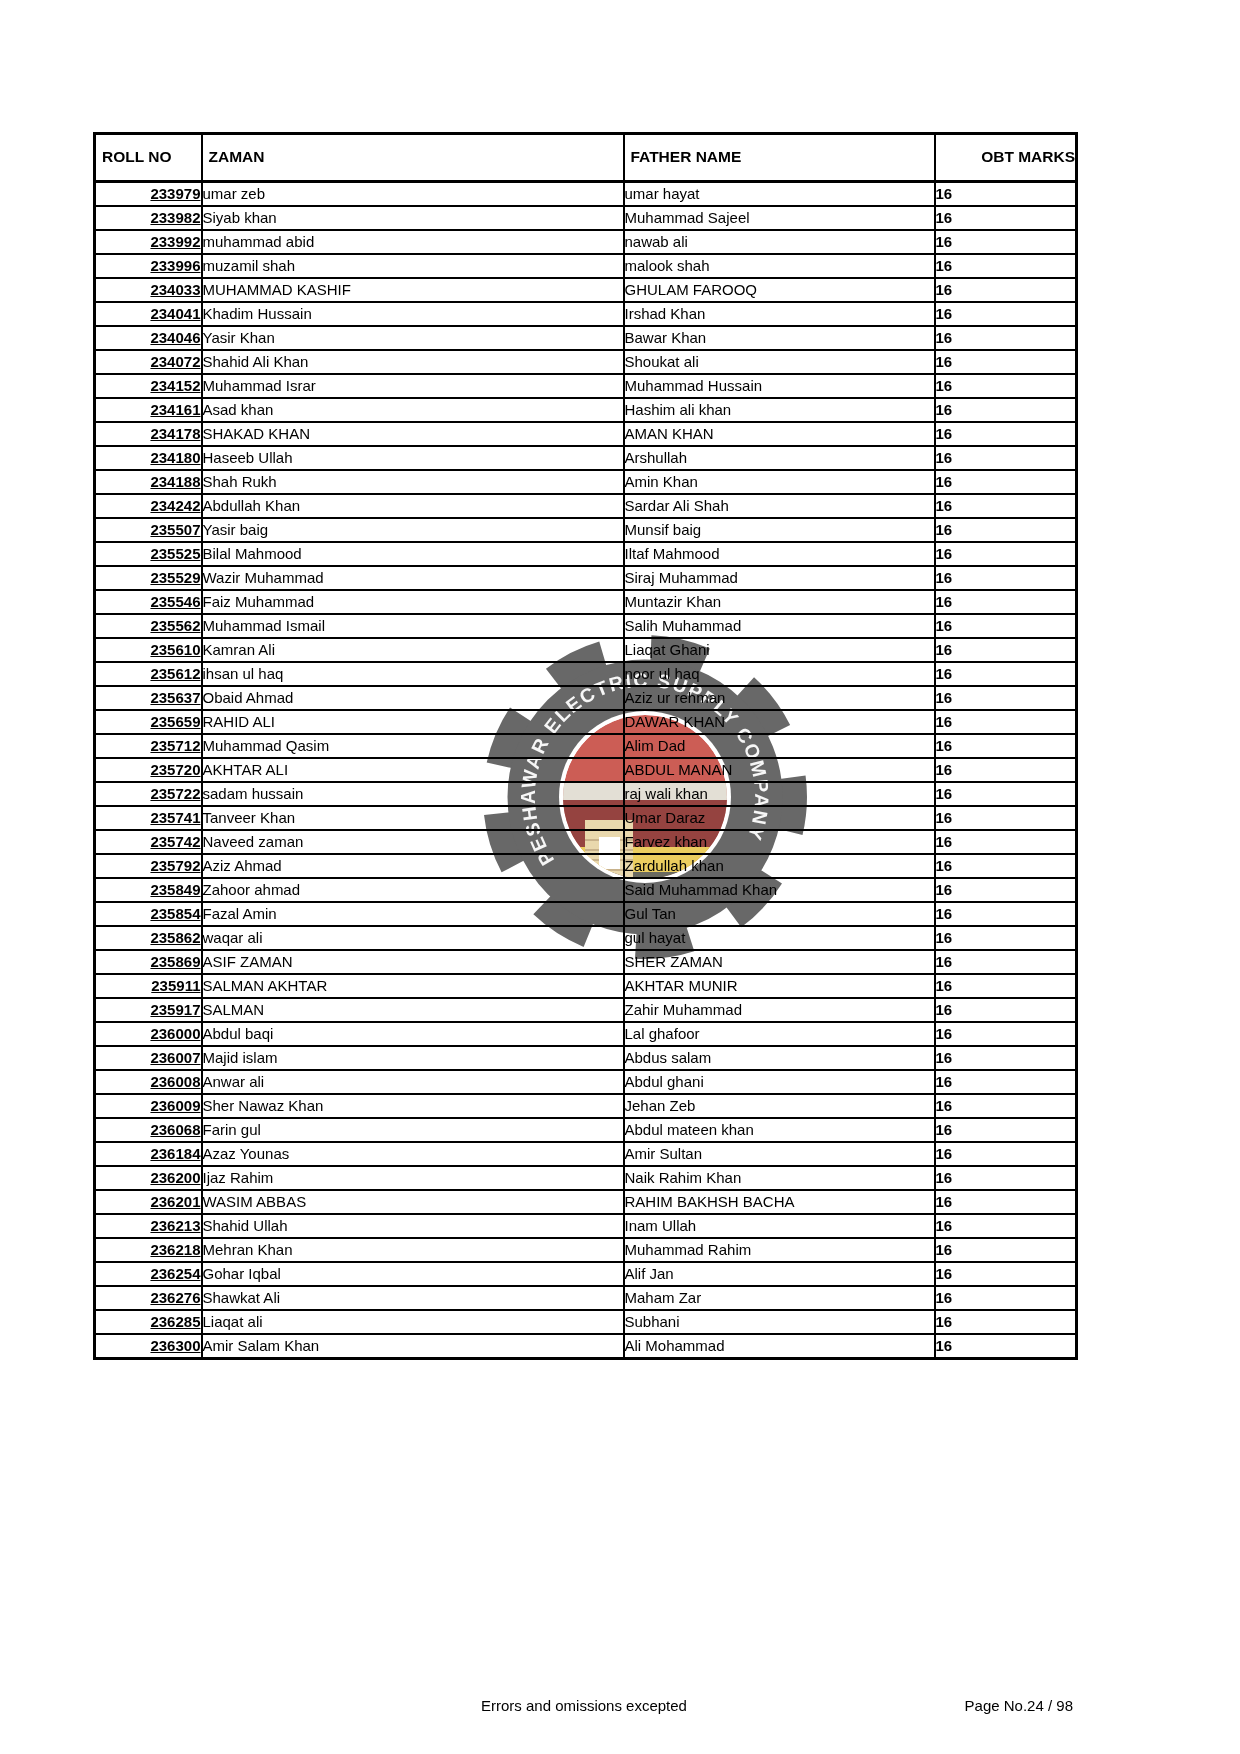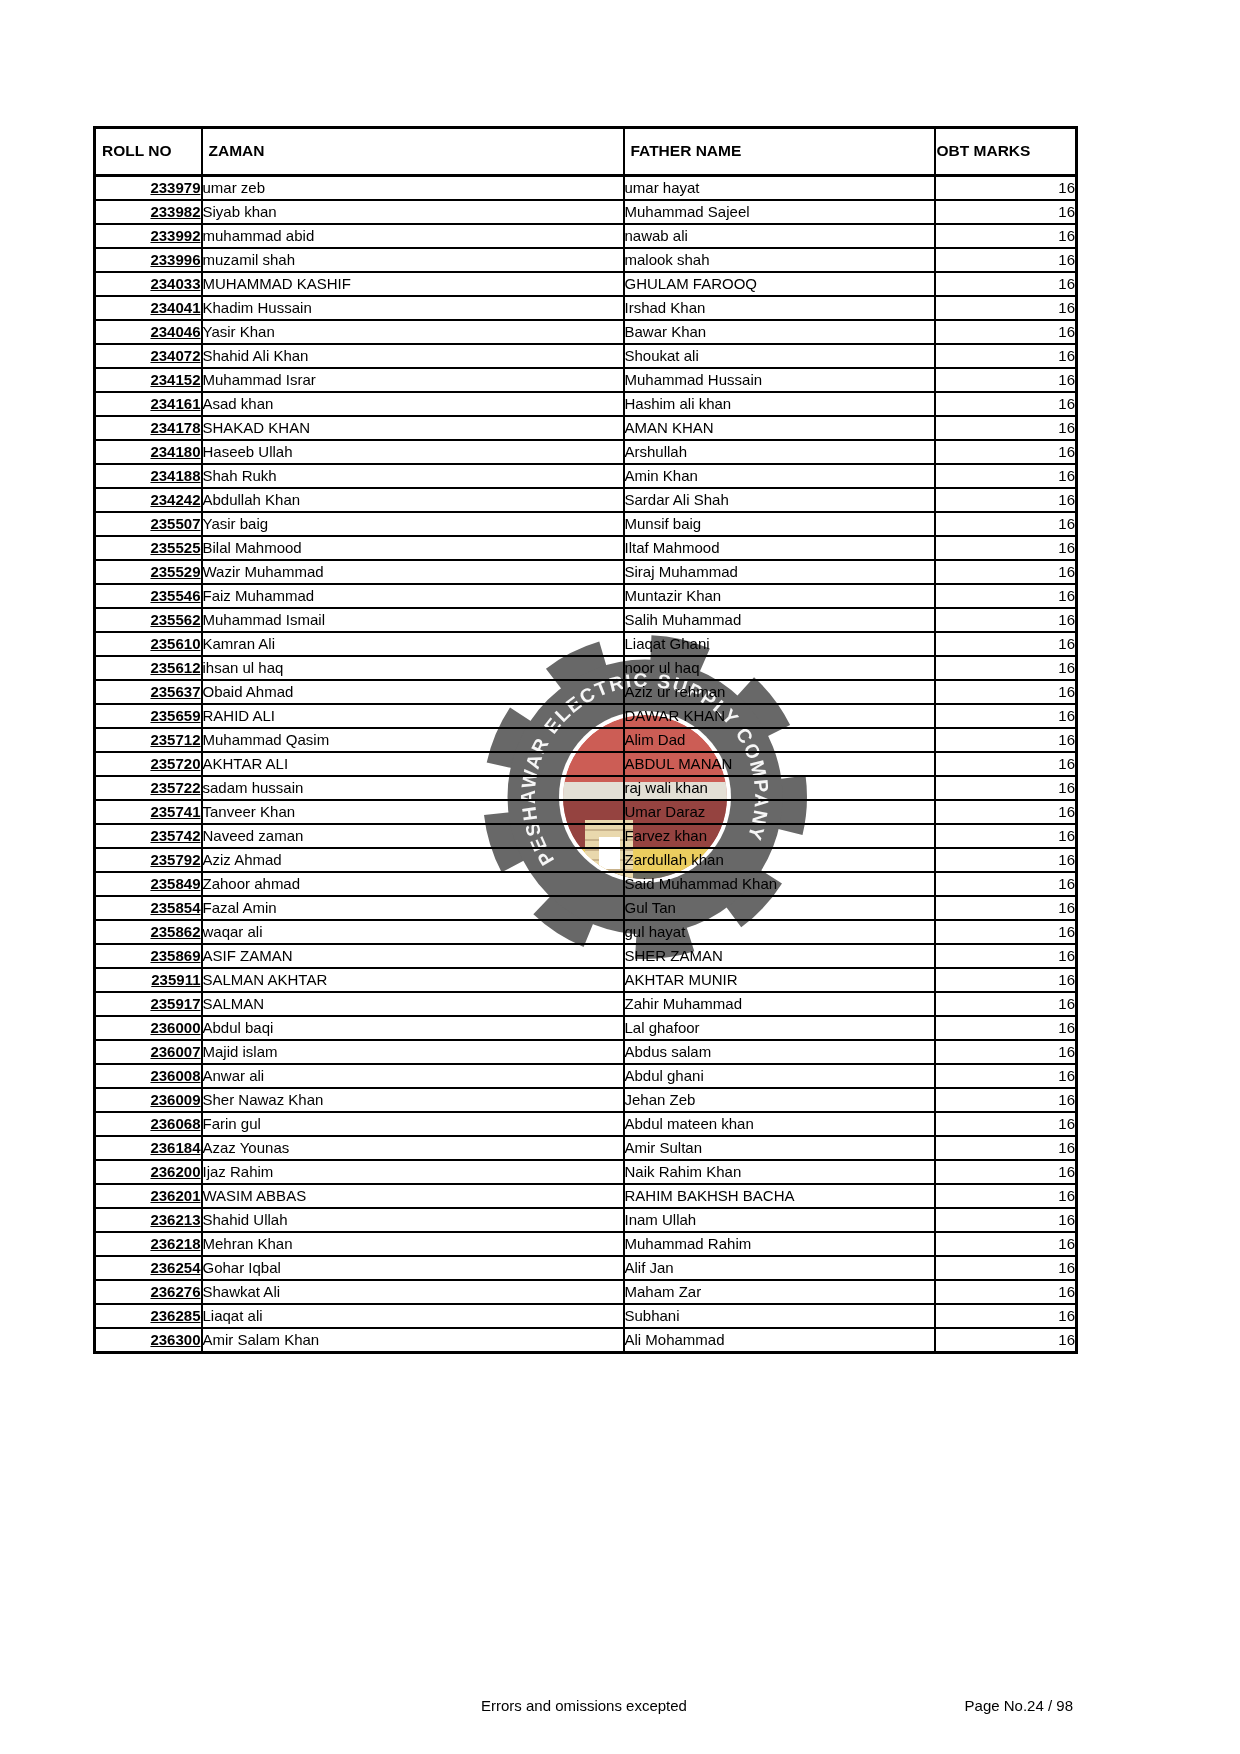--- a/index.html
+++ b/index.html
@@ -12,21 +12,21 @@
     color:#000;
   }
   
   #watermark{
     position:absolute;left:480px;top:632px;
     width:330px;height:330px;
     z-index:0;opacity:0.82;
   }
   
   table.results{
-    position:absolute;left:93px;top:126px;
+    position:absolute;left:93px;top:132px;
     width:982px;
     border-collapse:collapse;
     table-layout:fixed;
     z-index:1;
     background:transparent;
   }
   table.results col.c-roll{width:107px;}
   table.results col.c-name{width:422px;}
   table.results col.c-father{width:311px;}
   table.results col.c-marks{width:142px;}
@@ -42,25 +42,25 @@
   }
   table.results{border:3px solid #000;}
   table.results thead th{
     height:45px;
     font-size:15.5px;
     font-weight:bold;
     text-align:left;
     padding-left:6px;
     border-bottom:3px solid #000;
   }
-  table.results thead th.h-marks{text-align:left;padding-left:1px;}
+  table.results thead th.h-marks{text-align:right;padding-left:1px;}
   table.results tbody td{height:22px;}
   td.cell-roll{font-weight:bold;text-align:right;padding-right:10px;text-decoration:underline;}
   td.cell-name, td.cell-father{text-align:left;padding-left:6px;}
-  td.cell-marks{text-align:right;}
+  td.cell-marks{text-align:left;font-weight:bold;}
   
   #footer{
     position:absolute;left:93px;top:1697px;width:982px;height:22px;
     z-index:1;font-size:15px;
   }
   #footer .note{
     position:absolute;left:0;right:0;text-align:center;
   }
   #footer .pageno{
     position:absolute;right:2px;top:0;text-align:right;margin-left:33px;

